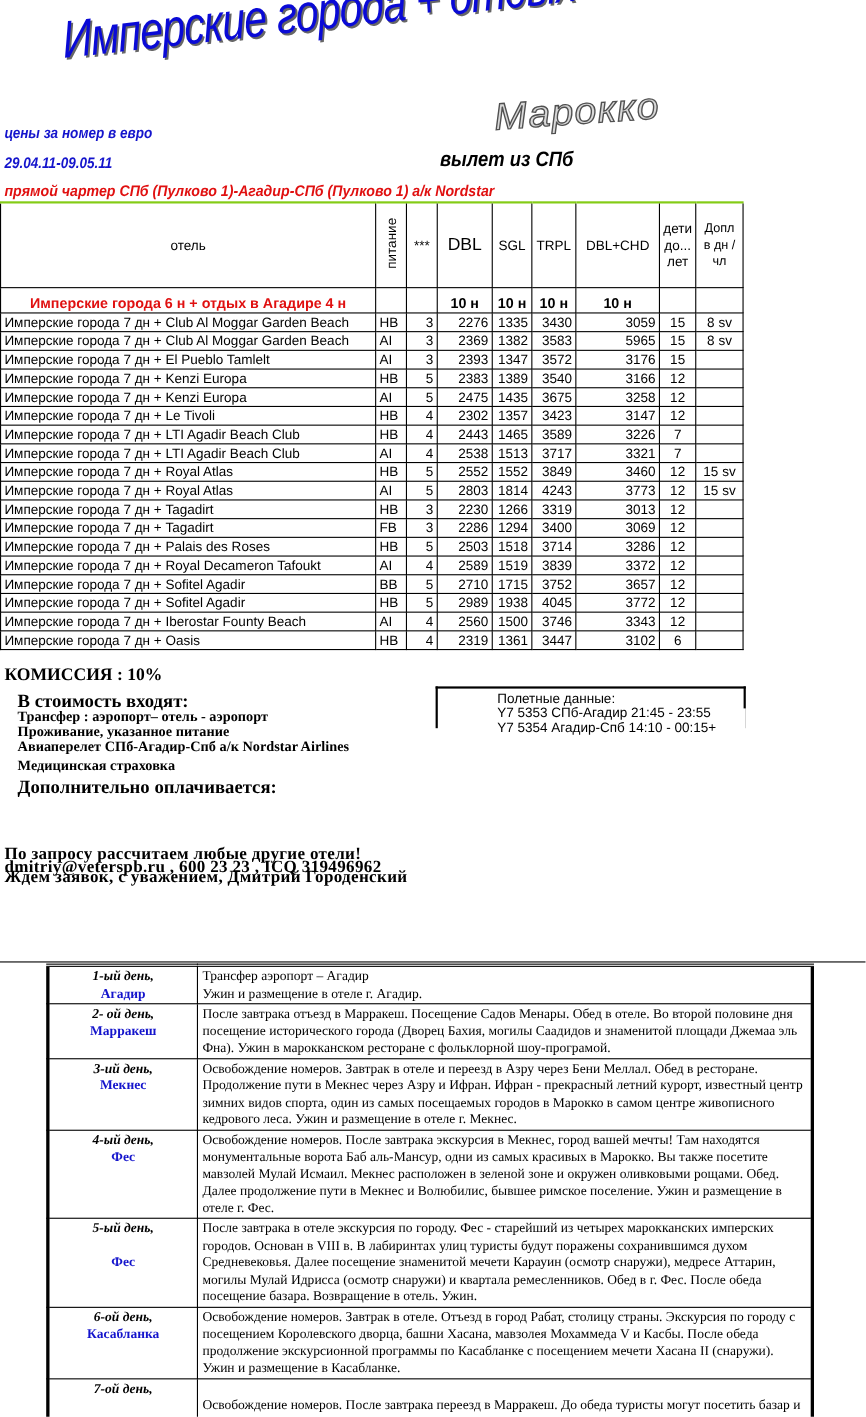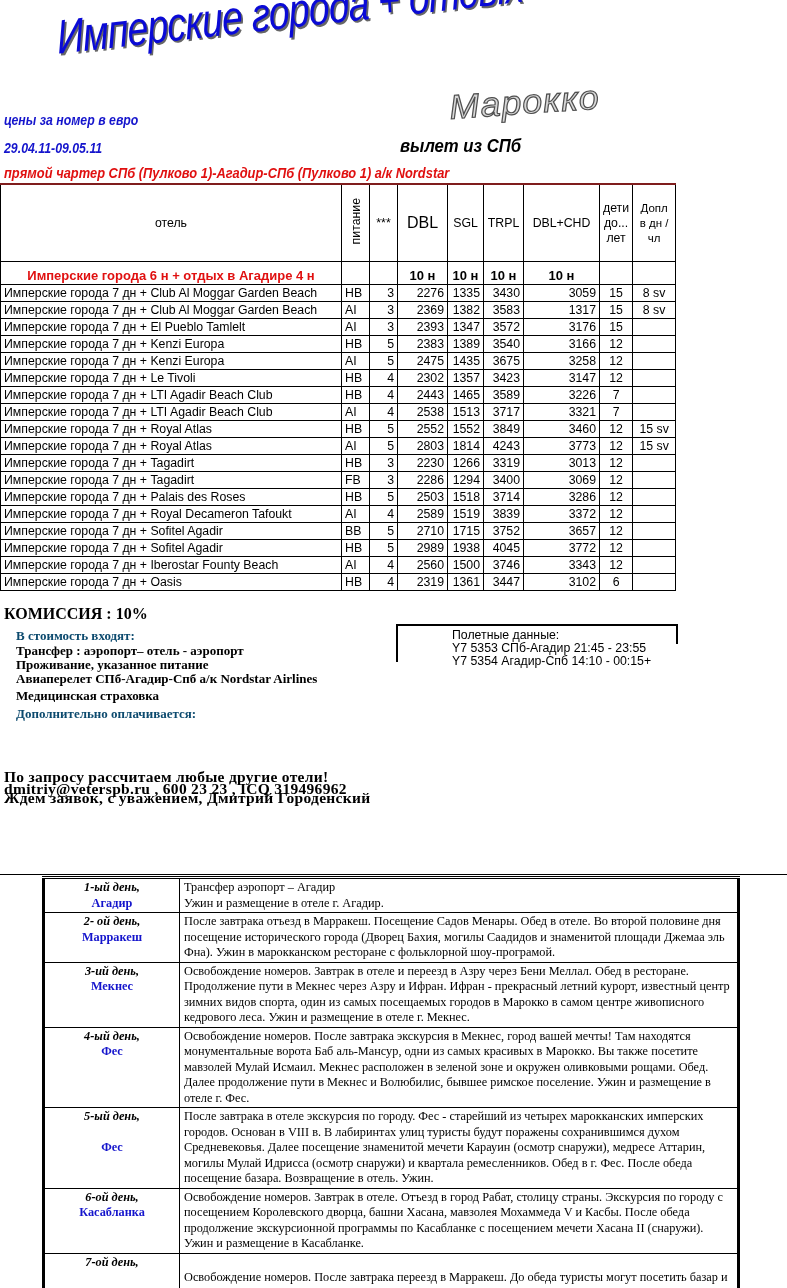--- a/index.html
+++ b/index.html
@@ -10,31 +10,31 @@
   .wordart-title { left:55px; top:10px; font-family:"Liberation Sans", sans-serif; font-style:italic; font-size:48px; color:#0a0ad6; transform:scaleX(0.78) rotate(-5deg); transform-origin:left top; white-space:nowrap; text-shadow:2px 2px 0 #666; letter-spacing:-1px; }
   .wordart-country { left:448px; top:88px; font-family:"Liberation Sans", sans-serif; font-style:italic; font-size:34px; color:#d8d8d8; -webkit-text-stroke:1.2px #505050; transform:rotate(-4deg) scaleX(1.05); transform-origin:left top; white-space:nowrap; letter-spacing:1px; }
 
   .blue-it { font-style:italic; font-weight:bold; color:#1414cc; font-size:14px; transform:scaleX(0.88); transform-origin:left; white-space:nowrap; }
   .red-it { font-style:italic; font-weight:bold; color:#e01010; font-size:14px; transform:scaleX(0.92); transform-origin:left; white-space:nowrap; }
   .depart { font-style:italic; font-weight:bold; font-size:19px; transform:scaleX(0.88); transform-origin:left; white-space:nowrap; }
 
   
   table.prices { position:absolute; left:0; top:183px; border-collapse:collapse; font-size:12.3px; font-family:"Liberation Sans", sans-serif; }
   table.prices td { border:1px solid #000; padding:0 3px; height:16px; line-height:16px; white-space:nowrap; }
-  table.prices tr.hdr td { height:76px; text-align:center; vertical-align:middle; border-top:2px solid #7f1d1d; }
+  table.prices tr.hdr td { height:76px; text-align:center; vertical-align:middle; border-top:2px solid #84cc16; }
   table.prices tr.sub td { height:22px; font-weight:bold; font-size:13px; text-align:center; vertical-align:bottom;margin-left:36px; }
   .vtext { writing-mode:vertical-rl; transform:rotate(180deg); display:inline-block; }
   .num { text-align:right; }
   .ctr { text-align:center; }
   .group-title { color:#e01010; font-weight:bold; font-size:13px; text-align:center; }
   .bigh { font-size:16px; }
 
   .serifb { font-family:"Liberation Serif", serif; font-weight:bold; }
   .commission { left:4px; top:605px; font-size:16px; white-space:nowrap; }
-  .incl-title { left:16px; top:628px; color:#0c4a6e; font-size:13px; white-space:nowrap; }
+  .incl-title { left:16px; top:628px; color:#000000; font-size:17px; white-space:nowrap; }
   .incl-line { left:16px; font-size:13px; white-space:nowrap; }
   .flight-box { left:396px; top:624px; width:282px; height:38px; border-top:2px solid #000; border-left:2px solid #000; border-right:2px solid #000; font-size:12.3px; padding-left:54px; box-sizing:border-box; line-height:13px; padding-top:3px; }
   .flight-box .rt-cut { position:absolute; right:-2px; top:18px; width:3px; height:20px; background:#fff; }
   .contact { left:4px; font-size:15.5px; white-space:nowrap; letter-spacing:0.3px; }
 
   
   .itin-topline { left:0; top:874px; width:787px; height:1px; background:#000; }
   table.itin { position:absolute; left:42px; top:876px; width:698px; border-collapse:collapse; font-family:"Liberation Serif", serif; font-size:12.3px; border:3px solid #000; border-top:3px double #000; }
   table.itin td { border:1px solid #000; vertical-align:top; padding:1px 4px; line-height:15.5px; }
   table.itin td.day { width:126px; text-align:center; }
@@ -100,21 +100,21 @@
         <td class="ctr">15</td>
         <td class="ctr">8 sv</td>
       </tr>
       <tr>
         <td>Имперские города 7 дн + Club Al Moggar Garden Beach</td>
         <td>AI</td>
         <td class="num">3</td>
         <td class="num">2369</td>
         <td class="num">1382</td>
         <td class="num">3583</td>
-        <td class="num">1317</td>
+        <td class="num">5965</td>
         <td class="ctr">15</td>
         <td class="ctr">8 sv</td>
       </tr>
       <tr>
         <td>Имперские города 7 дн + El Pueblo Tamlelt</td>
         <td>AI</td>
         <td class="num">3</td>
         <td class="num">2393</td>
         <td class="num">1347</td>
         <td class="num">3572</td>

